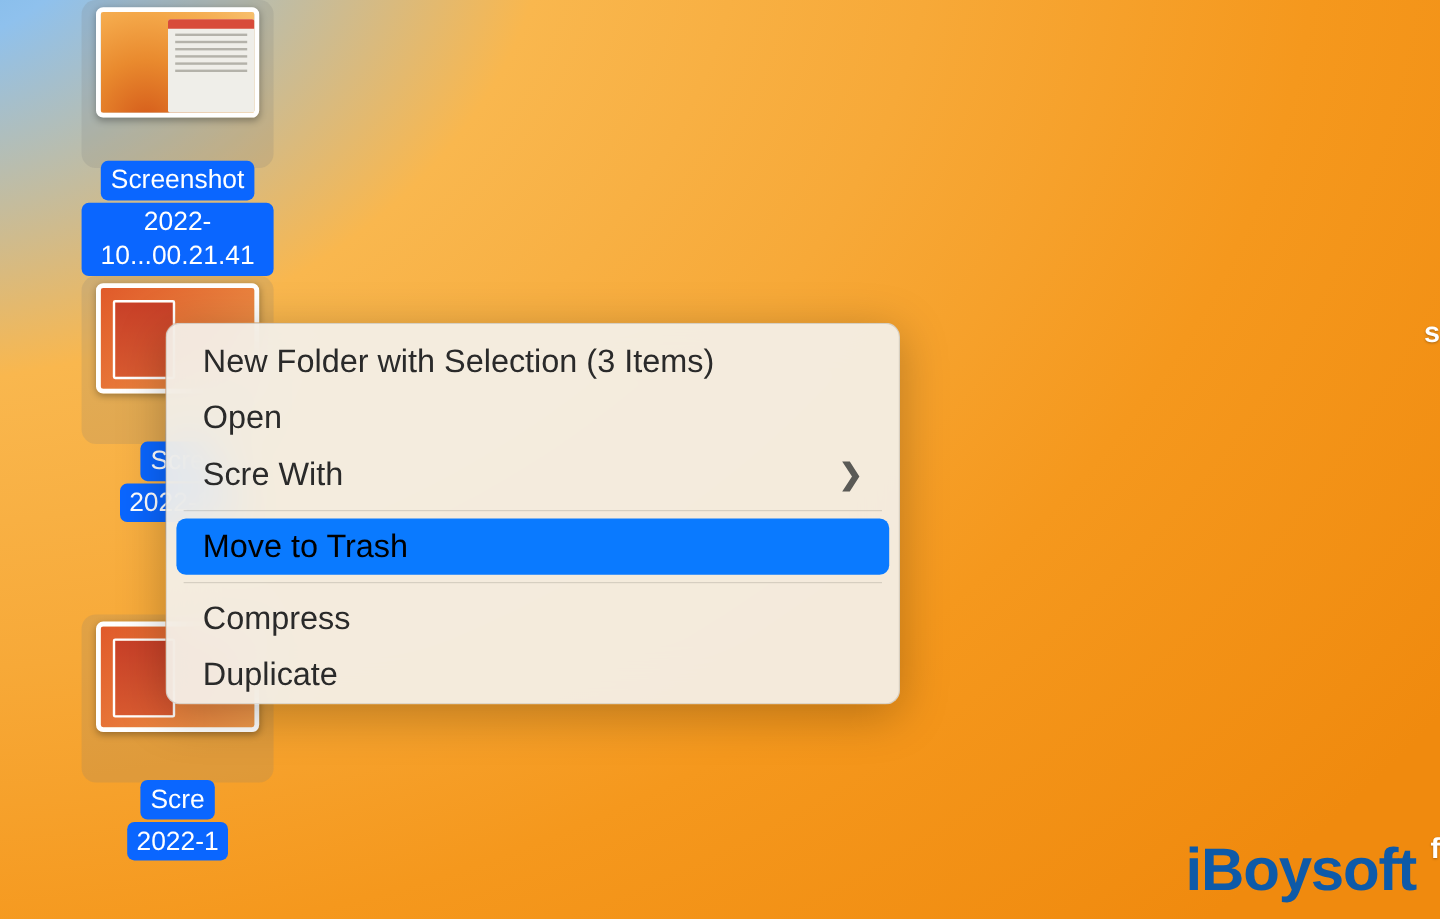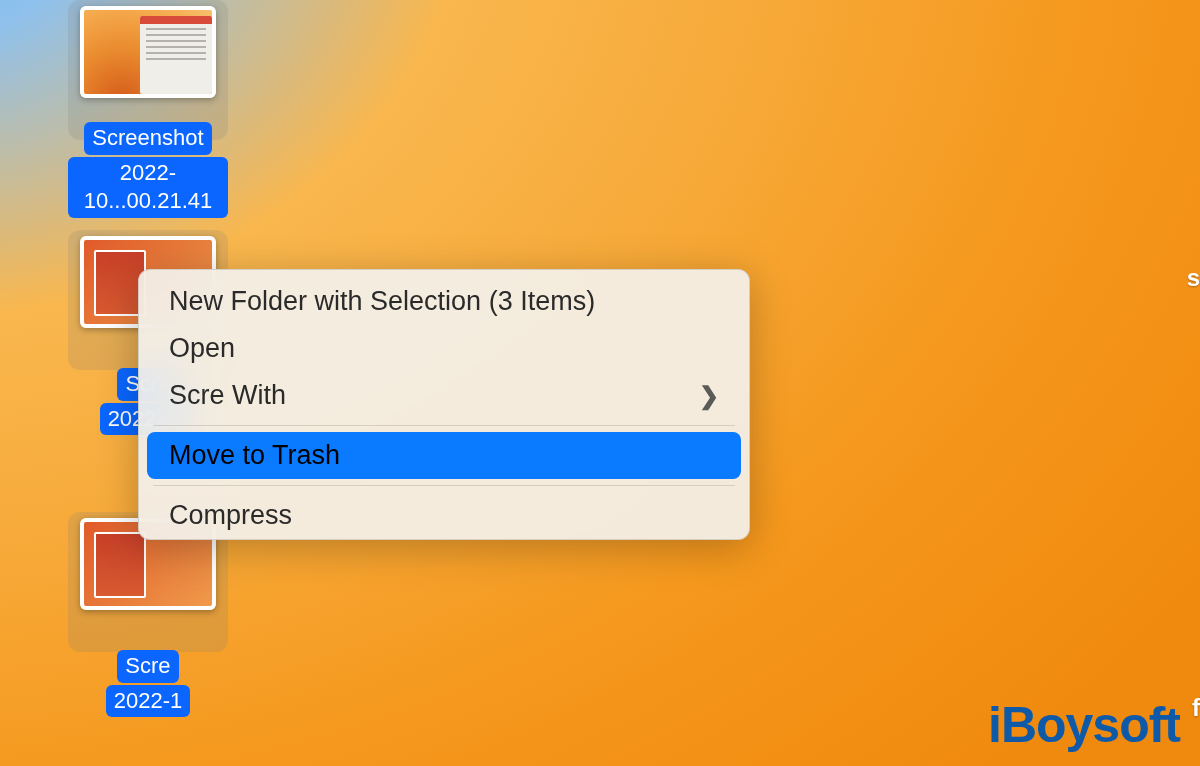--- a/index.html
+++ b/index.html
@@ -61,21 +61,21 @@
     background: linear-gradient(135deg, #e05a2a 0%, #e87a3a 50%, #f09a4a 100%);
   }
   .thumb.t2 .inner-red, .thumb.t3 .inner-red {
     position:absolute; top:10px; left:10px; width:52px; height:66px;
     background: linear-gradient(#c84028, #d85a30);
     border:2px solid #fff;
     border-radius:2px;
   }
 
   .file-label {
-    margin-top: 24px;
+    margin-top: 36px;
     text-align: center;
     z-index: 2;
   }
   .file-label span {
     display: inline-block;
     background: #0a66ff;
     color: #fff;
     font-size: 22px;
     font-weight: 500;
     padding: 2px 8px;
@@ -201,20 +201,23 @@
     <span class="chevron">❯</span>
   </div>
   <div class="separator"></div>
   <div class="menu-item highlighted">
     <span>Move to Trash</span>
   </div>
   <div class="separator"></div>
   <div class="menu-item">
     <span>Compress</span>
   </div>
+  <div class="menu-item">
+    <span>Duplicate</span>
+  </div>
 </div>
 
 <div class="edge-s">s</div>
 <div class="edge-f">f</div>
 
 <div class="watermark">
   <span>iBoysoft</span>
 </div>
 
 </body></html>

